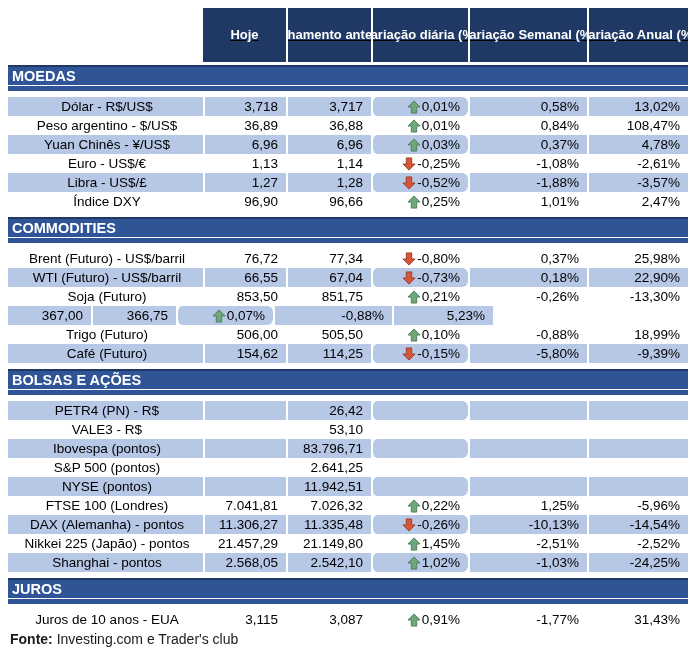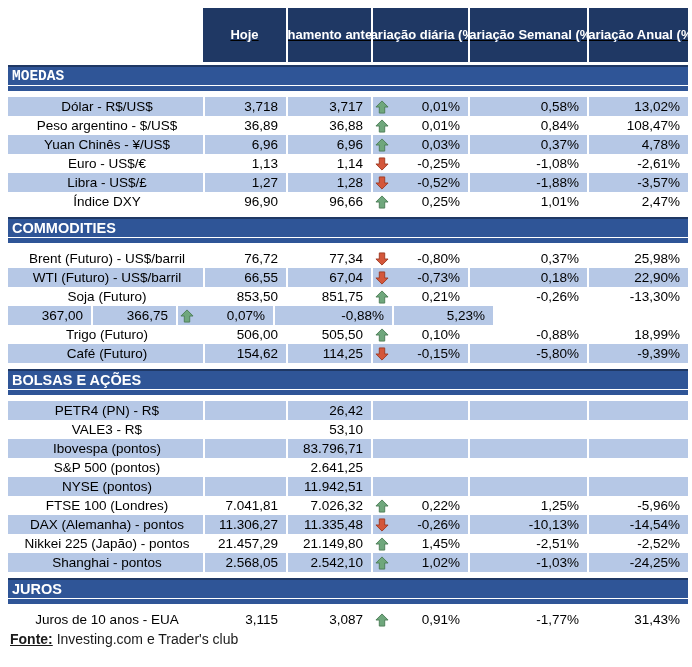--- a/index.html
+++ b/index.html
@@ -18,36 +18,36 @@
     background:#1F3864;color:#fff;font-weight:bold;font-size:13px;line-height:16px;
     display:flex;align-items:center;justify-content:center;text-align:center;padding:0 3px;
   }
   .hdr + .hdr{border-left:2px solid #ffffff;}
   
   .section-bar{
     height:24px;border-top:2px solid #1F3864;margin-top:6px;
     background:linear-gradient(#2F5597 0 18px,#ffffff 18px 19px,#2F5597 19px 24px);
     color:#fff;font-weight:bold;font-size:14.5px;padding-left:4px;
   }
-  .section-bar:first-child{margin-top:3px;font-family:Liberation Mono, monospace;}
+  .section-bar:first-child{margin-top:3px;}
   .section-bar span{display:block;line-height:19px;}
   .section-gap{height:6px;background:#ffffff;}
   
   .row{display:flex;height:19px;}
   .row .cell{font-size:13.5px;line-height:19px;background:#ffffff;}
   .row.shaded .cell{background:#B6C8E6;}
   .row .cell + .cell{border-left:2px solid #ffffff;}
   .c-label{text-align:center;padding-left:3px;}
   .c-num{text-align:right;padding-right:8px;}
-  .c-dia{display:flex;align-items:center;justify-content:space-between;padding:0 8px 0 2px;}
+  .c-dia{display:flex;align-items:center;justify-content:flex-end;padding:0 8px 0 2px;border-radius:6px;}
   .c-dia .arr{width:15px;height:15px;display:inline-flex;align-items:center;}
   .c-dia .val{text-align:right;}
   
   .fonte{font-size:14px;line-height:18px;margin-top:1px;padding-left:2px;color:#1a1a1a;}
-  .fonte b{font-weight:bold;text-decoration:underline;}
+  .fonte b{font-weight:bold;}
 </style>
 </head>
 <body>
 
 <div class="table-wrap">
   <div class="header-row">
     <div class="cell hdr-blank w0"></div>
     <div class="cell hdr w1">Hoje</div>
     <div class="cell hdr w2">Fechamento anterior</div>
     <div class="cell hdr w3">Variação diária (%)</div>

